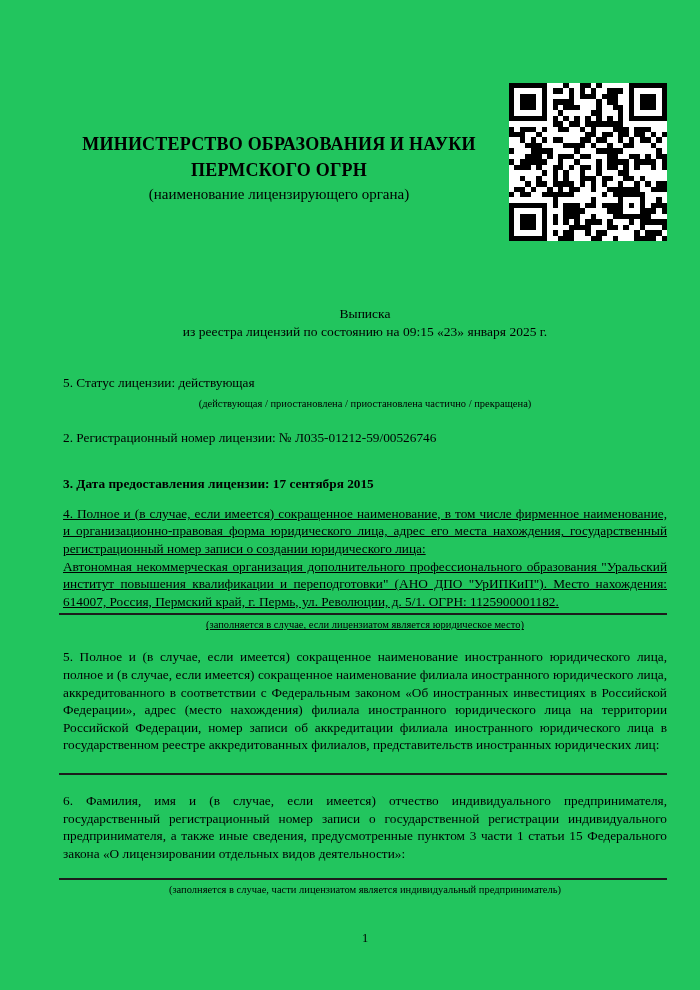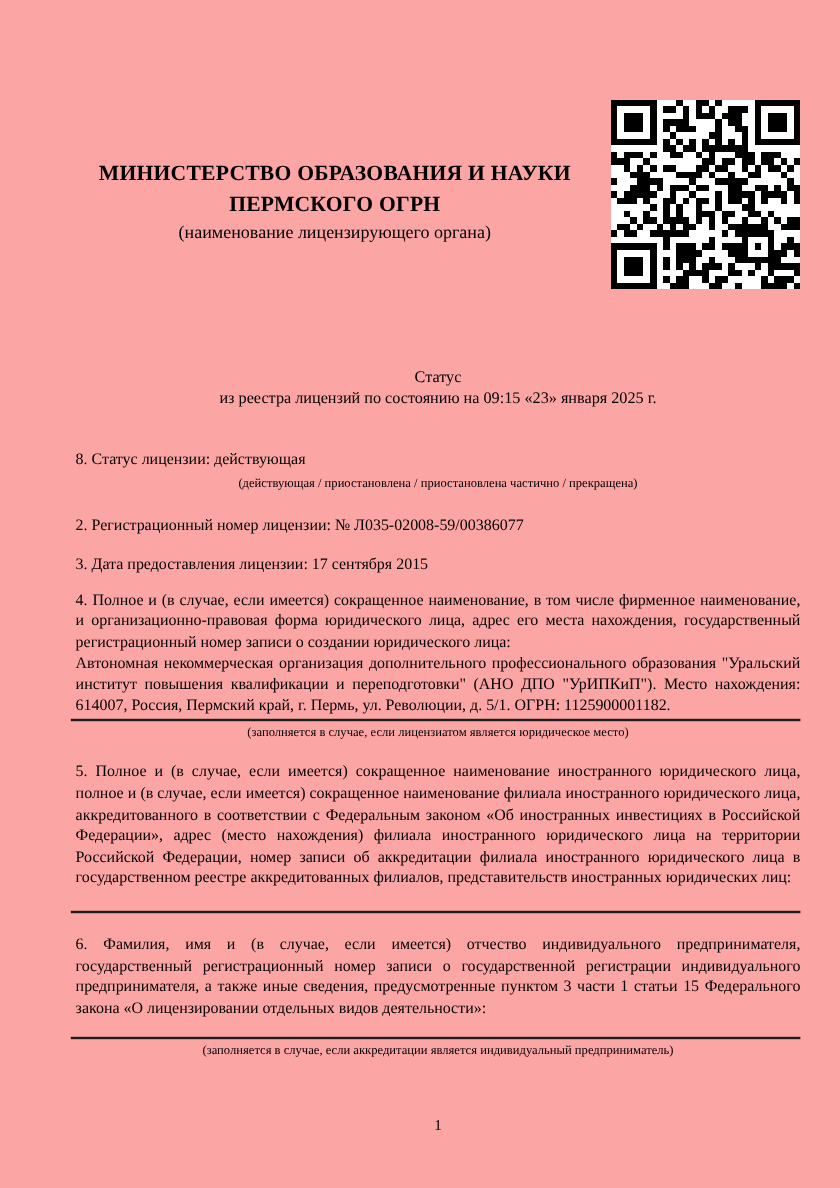--- a/index.html
+++ b/index.html
@@ -1,21 +1,21 @@
 <!DOCTYPE html>
 <html><head>
 <meta charset="utf-8">
 <style>
   html,body{margin:0;padding:0;background:#ffffff;}
   .page{
     position:relative;
     width:700px;height:990px;
     box-sizing:border-box;
     padding:83px 33px 0 63px;
-    background:#fca5a5;
+    background:#22c55e;
     color:#000;
     font-family:"Liberation Serif","DejaVu Serif",serif;
     overflow:hidden;
   }
   .header-row{display:flex;align-items:flex-start;}
   .ministry{width:432px;margin-top:48px;text-align:center;}
   .ministry-name{font-weight:bold;font-size:18px;line-height:26px;letter-spacing:0.2px;}
   .ministry-caption{font-size:15px;margin-top:3px;}
   .qr-box{margin-left:auto;width:158px;height:158px;}
   .qr-box svg{display:block;width:158px;height:158px;}
@@ -24,22 +24,22 @@
 
   .item{font-size:13.3px;line-height:17.6px;}
   .para{text-align:justify;margin:0;}
   .single{margin:0;}
   .note{font-size:10.5px;line-height:13px;text-align:center;margin:0;}
   .rule{border-top:2px solid #1c1c1c;margin-left:-4px;margin-right:0;height:0;}
 
   .item1{margin-top:33px;}
   .item1 .note{margin-top:5px;}
   .item2{margin-top:19px;}
-  .item3{margin-top:15px;}
-  .item4{margin-top:12px;}
+  .item3{margin-top:29px;font-weight:bold;}
+  .item4{margin-top:12px;text-decoration:underline;}
   .item4 .rule{margin-top:3px;}
   .item4 .note{margin-top:3px;}
   .item5{margin-top:17px;}
   .item5 .rule{margin-top:19px;}
   .item5 .note{margin-top:3px;}
   .item6{margin-top:17px;}
   .item6 .rule{margin-top:16px;}
   .item6 .note{margin-top:3px;}
   .item7{margin-top:18px;}
 
@@ -484,31 +484,31 @@
           <rect x="23" y="28" width="1" height="1" fill="#000000"></rect>
           <rect x="24" y="28" width="1" height="1" fill="#000000"></rect>
           <rect x="25" y="28" width="1" height="1" fill="#000000"></rect>
           <rect x="26" y="28" width="1" height="1" fill="#000000"></rect>
           <rect x="28" y="28" width="1" height="1" fill="#000000"></rect>
         </svg>
     </div>
   </div>
 
   <div class="doc-title">
-    <div>Статус</div>
+    <div>Выписка</div>
     <div>из реестра лицензий по состоянию на 09:15 «23» января 2025 г.</div>
   </div>
 
   <div class="item item1">
-    <p class="single">8. Статус лицензии: действующая</p>
+    <p class="single">5. Статус лицензии: действующая</p>
     <p class="note">(действующая / приостановлена / приостановлена частично / прекращена)</p>
   </div>
 
   <div class="item item2">
-    <p class="single">2. Регистрационный номер лицензии: № Л035-02008-59/00386077</p>
+    <p class="single">2. Регистрационный номер лицензии: № Л035-01212-59/00526746</p>
   </div>
 
   <div class="item item3">
     <p class="single">3. Дата предоставления лицензии: 17 сентября 2015</p>
   </div>
 
   <div class="item item4">
     <p class="para">4. Полное и (в случае, если имеется) сокращенное наименование, в том числе фирменное наименование, и организационно-правовая форма юридического лица, адрес его места нахождения, государственный регистрационный номер записи о создании юридического лица:</p>
     <p class="para">Автономная некоммерческая организация дополнительного профессионального образования "Уральский институт повышения квалификации и переподготовки" (АНО ДПО "УрИПКиП"). Место нахождения: 614007, Россия, Пермский край, г. Пермь, ул. Революции, д. 5/1. ОГРН: 1125900001182.</p>
     <div class="rule"></div>
@@ -516,19 +516,19 @@
   </div>
 
   <div class="item item5">
     <p class="para">5. Полное и (в случае, если имеется) сокращенное наименование иностранного юридического лица, полное и (в случае, если имеется) сокращенное наименование филиала иностранного юридического лица, аккредитованного в соответствии с Федеральным законом «Об иностранных инвестициях в Российской Федерации», адрес (место нахождения) филиала иностранного юридического лица на территории Российской Федерации, номер записи об аккредитации филиала иностранного юридического лица в государственном реестре аккредитованных филиалов, представительств иностранных юридических лиц:</p>
     <div class="rule"></div>
   </div>
 
   <div class="item item6">
     <p class="para">6. Фамилия, имя и (в случае, если имеется) отчество индивидуального предпринимателя, государственный регистрационный номер записи о государственной регистрации индивидуального предпринимателя, а также иные сведения, предусмотренные пунктом 3 части 1 статьи 15 Федерального закона «О лицензировании отдельных видов деятельности»:</p>
     <div class="rule"></div>
-    <p class="note">(заполняется в случае, если аккредитации является индивидуальный предприниматель)</p>
+    <p class="note">(заполняется в случае, части лицензиатом является индивидуальный предприниматель)</p>
   </div>
 
 
   <div class="page-number">1</div>
 
 </div>
 
 </body></html>

